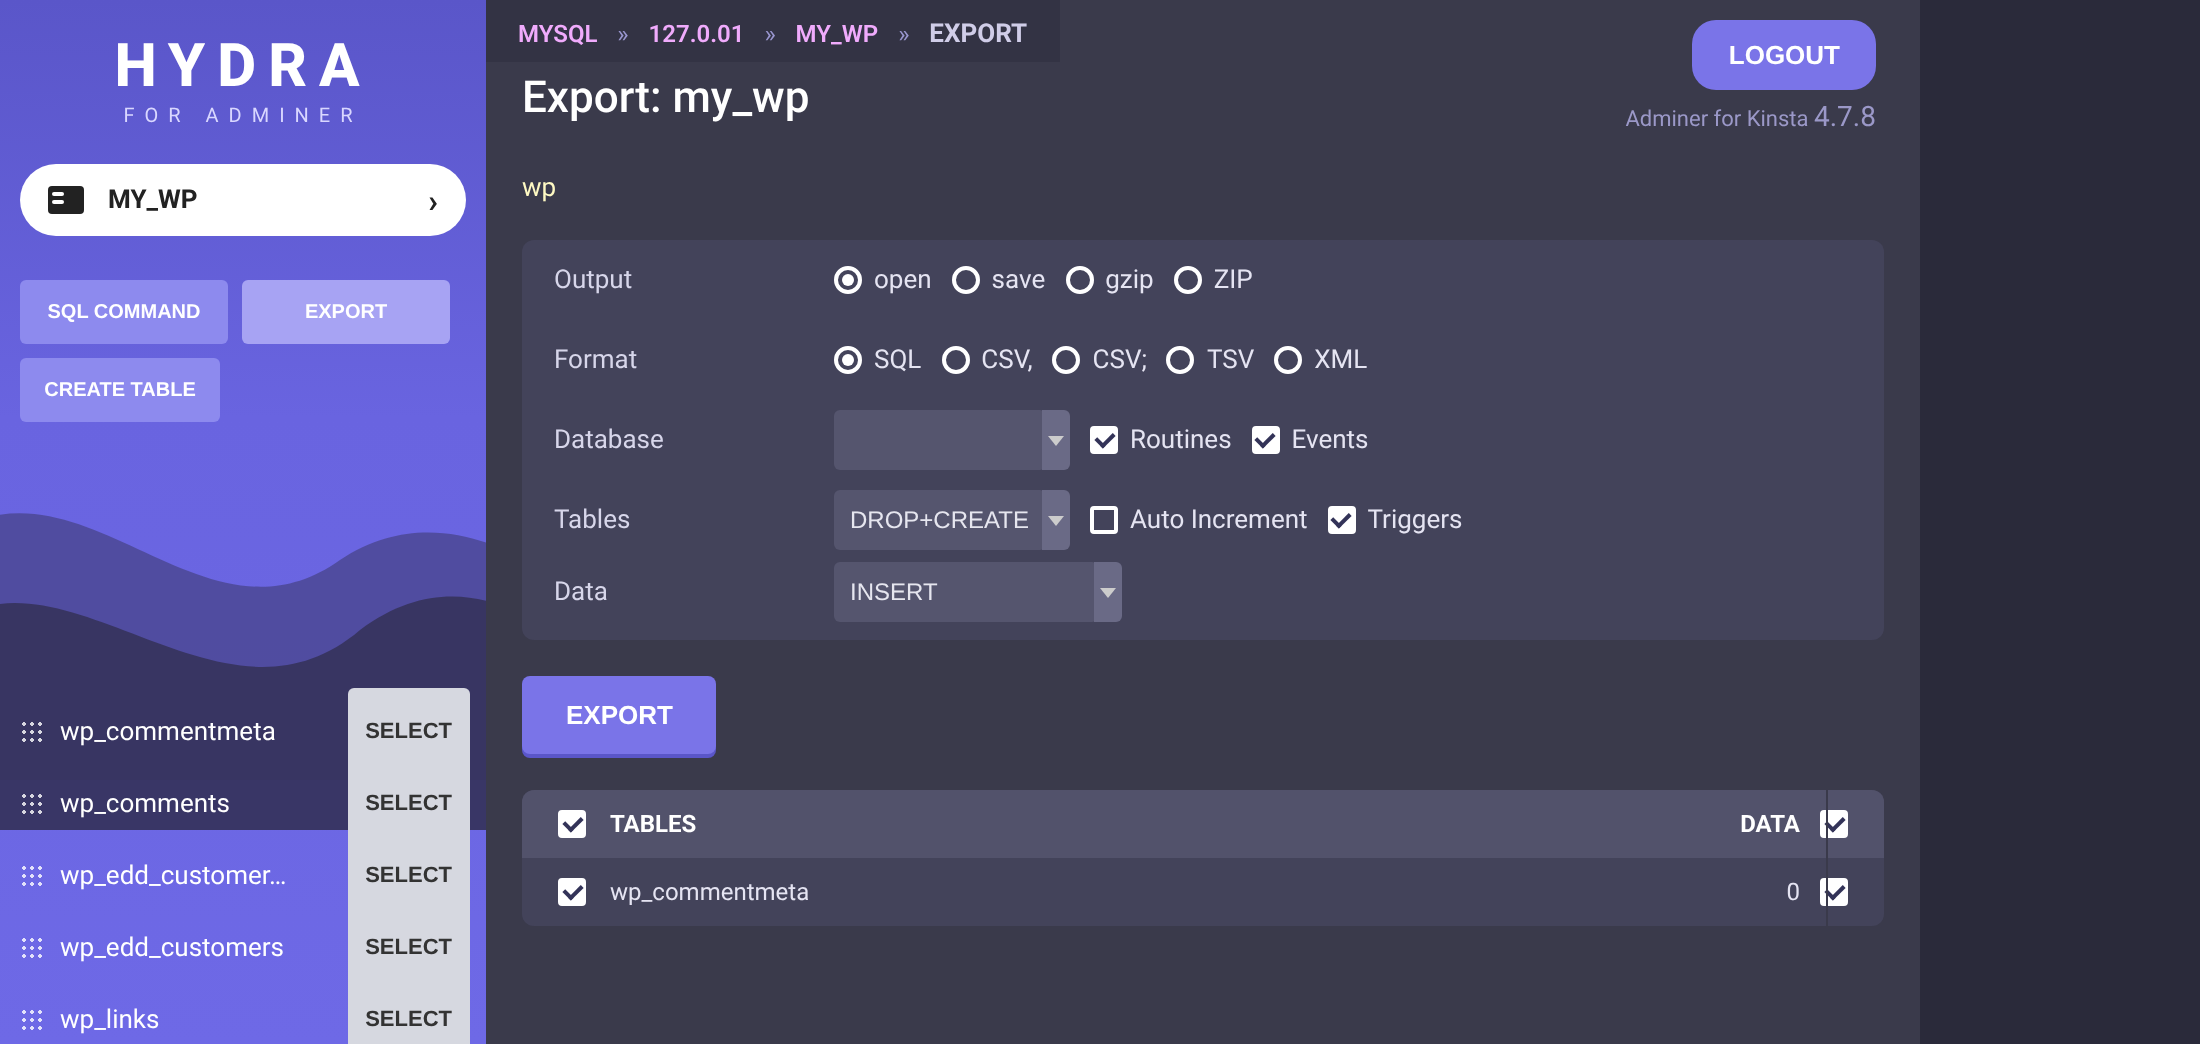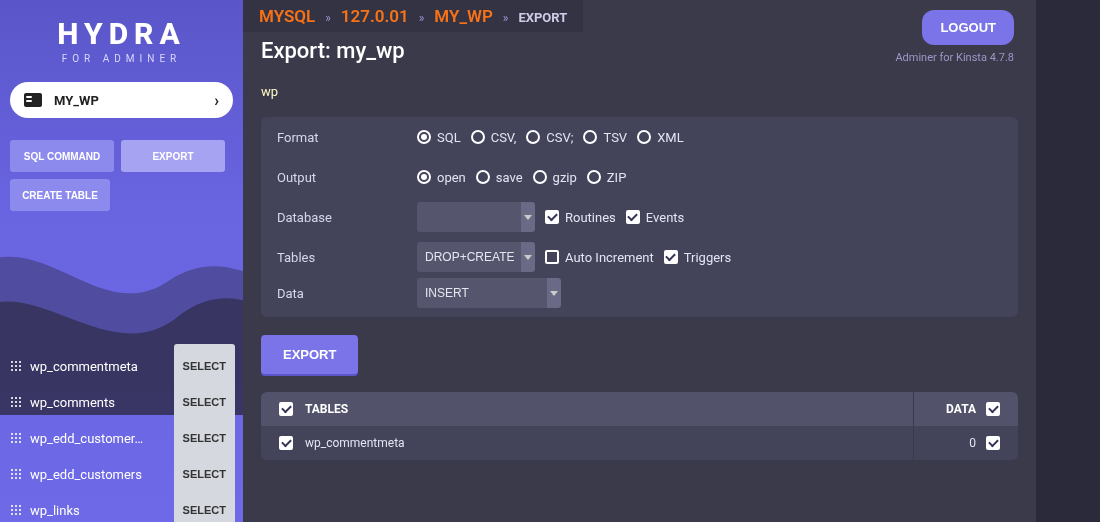--- a/index.html
+++ b/index.html
@@ -1,17 +1,17 @@
 <!DOCTYPE html>
 <html><head>
 <meta charset="utf-8">
 <style>
   * { box-sizing: border-box; margin: 0; padding: 0; }
   body { font-family: -apple-system, BlinkMacSystemFont, "Segoe UI", Roboto, Arial, sans-serif; background:#2a2a3a; color:#e6e6ef; width:1100px; height:522px; overflow:hidden; }
-  .app { display:flex; width:1036px; height:522px; }
+  .app { display:flex; width:960px; height:522px; }
   .sidebar { width:243px; background:linear-gradient(180deg,#5a56c9 0%,#6964e0 40%,#6e69e6 100%); position:relative; overflow:hidden; }
   .logo { text-align:center; margin-top:16px; }
   .logo .big { font-size:30px; font-weight:800; letter-spacing:6px; color:#fff; }
   .logo .sub { font-size:10px; letter-spacing:5px; color:#d9d7ff; margin-top:2px; }
   .db-pill { margin:18px 10px 0 10px; background:#fff; color:#222; border-radius:22px; height:36px; display:flex; align-items:center; padding:0 14px; font-weight:700; font-size:13px; position:relative; }
   .db-pill .dbicon { width:18px; height:14px; background:#222; margin-right:12px; border-radius:2px; position:relative; }
   .db-pill .dbicon::after { content:""; position:absolute; left:2px; top:3px; width:6px; height:2px; background:#fff; border-radius:1px; box-shadow:0 4px 0 #fff; }
   .db-pill .chev { margin-left:auto; font-size:16px; color:#222; }
   .side-btns { display:flex; flex-wrap:wrap; gap:7px; margin:22px 10px 0 10px; }
   .side-btn { background:#8d8aee; color:#fff; font-weight:700; font-size:10px; height:32px; padding:0 10px; border:none; border-radius:3px; display:flex; align-items:center; justify-content:center; cursor:pointer; }
@@ -20,29 +20,29 @@
   .wave path { fill:#37345f; opacity:.95; }
   .wave2 path { fill:#4a4690; opacity:.8; }
   .tables { position:absolute; left:10px; right:8px; top:348px; }
   .trow { display:flex; align-items:center; height:36px; color:#fff; font-size:13px; }
   .trow .grip { width:12px; height:12px; margin-right:8px; opacity:.8; background:
       radial-gradient(#fff 1px, transparent 1px) 0 0/4px 4px; }
   .trow .tname { flex:1; white-space:nowrap; overflow:hidden; text-overflow:ellipsis; }
   .trow .sel { background:#d6d8e0; color:#333; font-weight:700; font-size:11px; border:none; border-radius:3px; padding:16px 9px; cursor:pointer; }
   .main { flex:1; display:flex; flex-direction:column; background:#3a3a4b; }
   .crumbbar { background:#333344; padding:6px 16px; display:inline-block; }
-  .crumbbar a { color:#f97316; text-decoration:none; font-weight:600; font-size:17px; }
+  .crumbbar a { color:#f0abfc; text-decoration:none; font-weight:600; font-size:12px; }
   .crumbbar .sep { color:#9a97d0; margin:0 6px; font-size:12px; }
   .crumbbar .last { color:#d0cde8; font-weight:700; font-size:13px; }
   .topbar { display:flex; align-items:flex-start; padding:0 18px 0 18px; }
   .title { color:#fff; font-size:22px; font-weight:500; margin-top:6px; }
   .right-top { margin-left:auto; text-align:right; }
   .logout { background:#7a74e8; color:#fff; border:none; font-weight:700; font-size:13px; padding:10px 18px; border-radius:12px; cursor:pointer; margin-top:10px;}
   .credit { color:#9b98c8; font-size:11px; margin-top:6px; }
-  .credit .ver { font-size:11px; }
+  .credit .ver { font-size:14px; }
   .content { padding:10px 18px 0 18px; }
   .wp { color:#fef9c3; font-size:13px; margin:10px 0 18px 0; display:inline-block; }
   .panel { background:#43435a; border-radius:6px; padding:0; }
   .frow { display:flex; align-items:center; min-height:40px; padding:0 16px; }
   .frow + .frow { }
   .flabel { width:140px; color:#d7d6ea; font-size:13px; }
   .radios, .checks { display:flex; align-items:center; gap:10px; font-size:13px; color:#e5e4f2; flex-wrap:wrap; }
   .radio, .check { display:flex; align-items:center; gap:6px; cursor:pointer; }
   .rdot { width:14px; height:14px; border:2px solid #fff; border-radius:50%; display:flex; align-items:center; justify-content:center; }
   .rdot.on::after { content:""; width:6px; height:6px; border-radius:50%; background:#fff; }
@@ -141,20 +141,41 @@
           <span>Adminer for Kinsta </span><span class="ver">4.7.8</span>
         </div>
       </div>
     </div>
 
     <div class="content">
       <a class="wp">wp</a>
 
       <div class="panel">
         <div class="frow">
+          <div class="flabel">Output</div>
+          <div class="radios">
+            <label class="radio">
+                <span class="rdot on"></span>
+                <span>open</span>
+              </label>
+            <label class="radio">
+                <span class="rdot"></span>
+                <span>save</span>
+              </label>
+            <label class="radio">
+                <span class="rdot"></span>
+                <span>gzip</span>
+              </label>
+            <label class="radio">
+                <span class="rdot"></span>
+                <span>ZIP</span>
+              </label>
+          </div>
+        </div>
+        <div class="frow">
           <div class="flabel">Format</div>
           <div class="radios">
             <label class="radio">
                 <span class="rdot on"></span>
                 <span>SQL</span>
               </label>
             <label class="radio">
                 <span class="rdot"></span>
                 <span>CSV,</span>
               </label>
@@ -162,41 +183,20 @@
                 <span class="rdot"></span>
                 <span>CSV;</span>
               </label>
             <label class="radio">
                 <span class="rdot"></span>
                 <span>TSV</span>
               </label>
             <label class="radio">
                 <span class="rdot"></span>
                 <span>XML</span>
-              </label>
-          </div>
-        </div>
-        <div class="frow">
-          <div class="flabel">Output</div>
-          <div class="radios">
-            <label class="radio">
-                <span class="rdot on"></span>
-                <span>open</span>
-              </label>
-            <label class="radio">
-                <span class="rdot"></span>
-                <span>save</span>
-              </label>
-            <label class="radio">
-                <span class="rdot"></span>
-                <span>gzip</span>
-              </label>
-            <label class="radio">
-                <span class="rdot"></span>
-                <span>ZIP</span>
               </label>
           </div>
         </div>
         <div class="frow">
           <div class="flabel">Database</div>
           <div class="checks">
             <span class="sel-wrap">
               <input class="sel-input" style="width: 106px;" value="">
               <span class="sel-drop"></span>
             </span>

